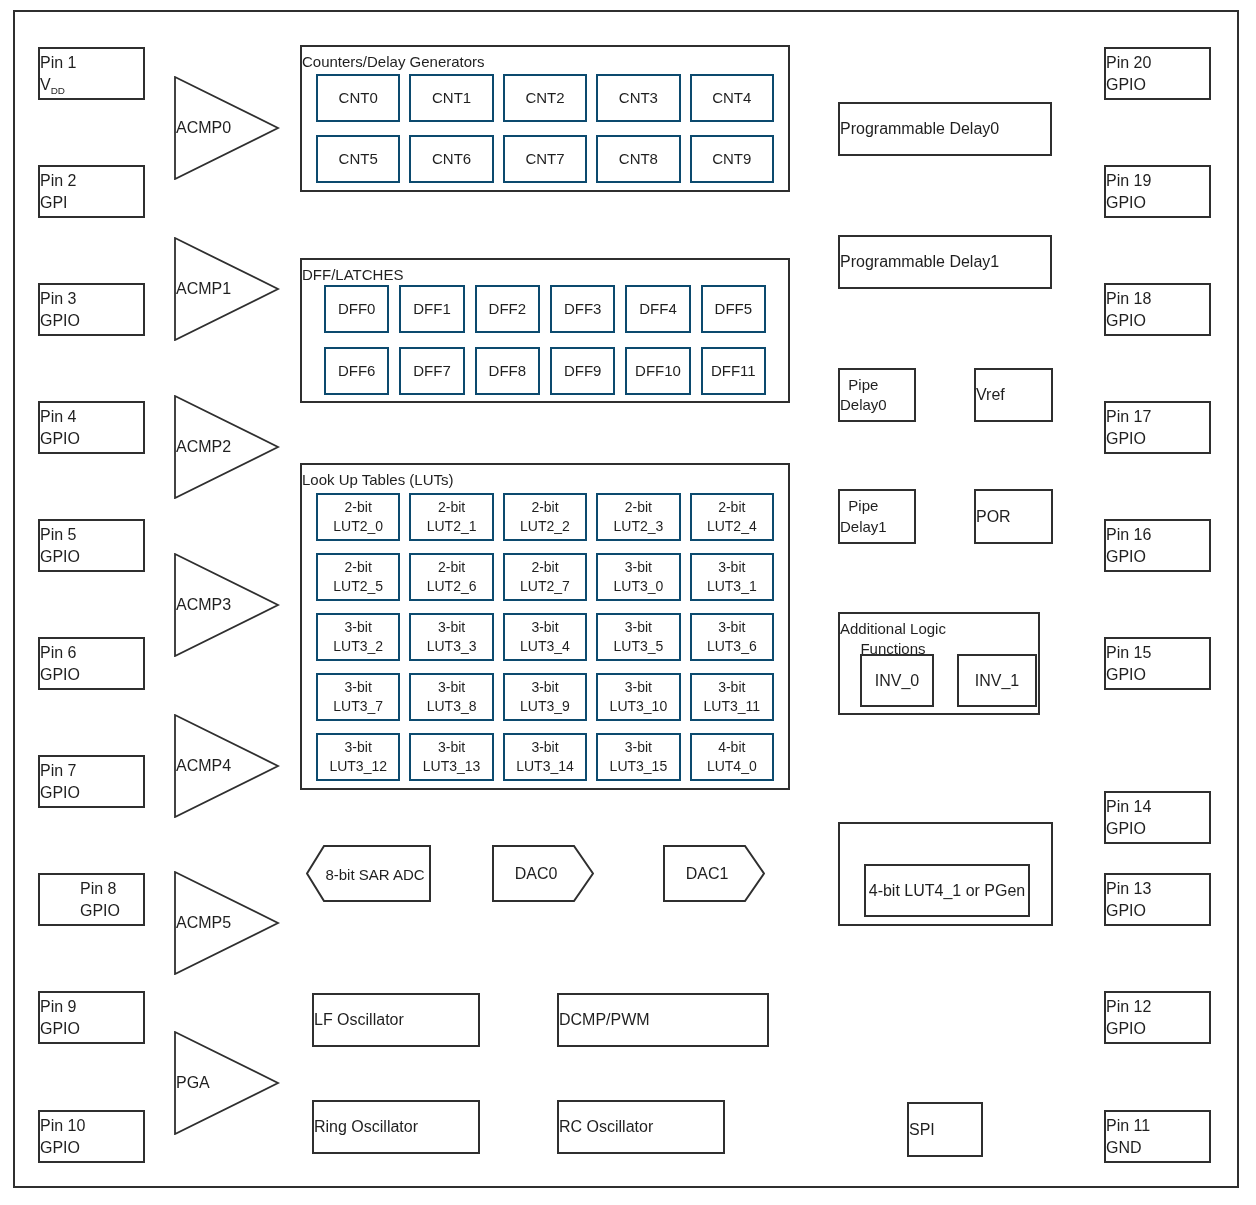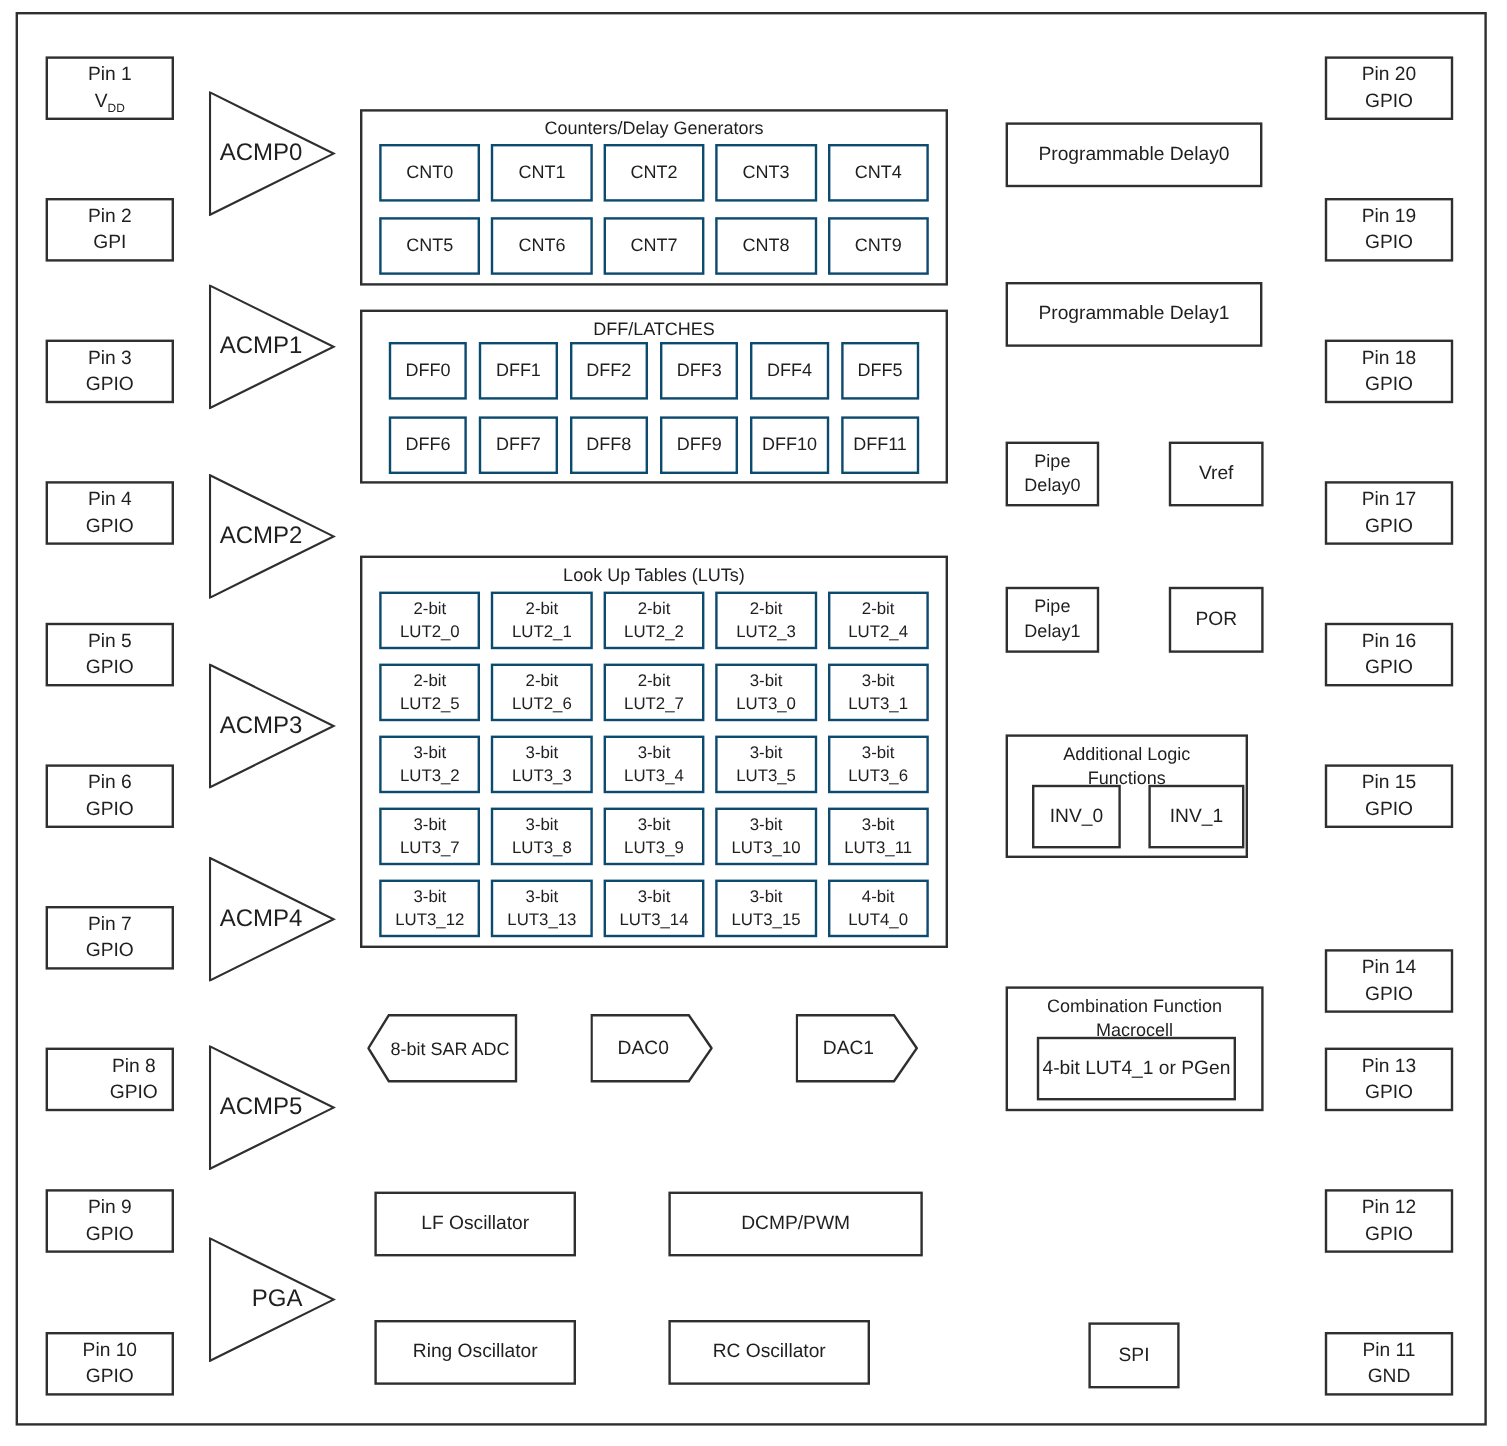--- a/index.html
+++ b/index.html
@@ -4,38 +4,38 @@
 <style>
   html,body{margin:0;padding:0;background:#fff;}
   .canvas{
     position:relative;width:1256px;height:1205px;background:#fff;
     font-family:"Liberation Sans",sans-serif;color:#1f1f1f;
     -webkit-font-smoothing:antialiased;
   }
   .frame{position:absolute;left:13px;top:10px;width:1226px;height:1178px;border:2px solid #2f2f2f;box-sizing:border-box;}
   .block{
     position:absolute;border:2px solid #2f2f2f;background:#fff;box-sizing:border-box;
-    display:flex;flex-direction:column;align-items:center;justify-content:center;
+    display:flex;flex-direction:column;align-items:flex-start;justify-content:center;
     text-align:center;font-size:16px;line-height:1.35;
   }
   .pin{width:107px;height:53px;}
   .pin-left{left:38px;}
   .pin-right{left:1104px;}
   .group{justify-content:flex-start;}
   .group-title{font-size:15px;padding-top:5px;display:block;}
   .cells{position:absolute;display:grid;}
   .cell{
     border:2px solid #0c4a6e;background:#fff;box-sizing:border-box;
     display:flex;flex-direction:column;align-items:center;justify-content:center;
     font-size:15px;height:48px;line-height:1.35;
   }
   .cell-small{font-size:14px;}
   .amp{position:absolute;left:174px;width:106px;height:104px;}
   .amp svg{position:absolute;left:0;top:0;}
-  .amp-label{position:absolute;left:2px;top:50%;transform:translateY(-50%);width:76px;text-align:right;font-size:20px;}
+  .amp-label{position:absolute;left:2px;top:50%;transform:translateY(-50%);width:76px;text-align:left;font-size:16px;}
   .shape{position:absolute;}
   .shape svg{position:absolute;left:0;top:0;}
   .shape-label{position:absolute;left:0;top:0;right:0;bottom:0;display:flex;align-items:center;justify-content:center;font-size:16px;}
   .pad-l{padding-left:12px;}
   .pad-r{padding-right:14px;}
   .multiline{white-space:pre-line;font-size:15px;}
   .inner-box{
     position:absolute;border:2px solid #2f2f2f;background:#fff;box-sizing:border-box;
     display:flex;align-items:center;justify-content:center;font-size:16px;
   }
@@ -170,21 +170,21 @@
         <span class="amp-label">ACMP5</span>
       </div>
       <div class="amp" style="top: 1031px;">
         <svg width="106" height="104" viewBox="0 0 106 104">
           <polygon points="1,1 104,52 1,103" fill="#ffffff" stroke="#2f2f2f" stroke-width="1.8"></polygon>
         </svg>
         <span class="amp-label">PGA</span>
       </div>
     </div>
 
-  <div class="block group" style="left:300px;top:45px;width:490px;height:147px;margin-top:46px;">
+  <div class="block group" style="left:300px;top:45px;width:490px;height:147px;">
     <span class="group-title">Counters/Delay Generators</span>
     <div class="cells" id="counters-cells" style="left:14px;top:27px;width:458px;grid-template-columns:repeat(5,1fr);column-gap:9px;row-gap:13px;">
         <div class="cell">
           <span>CNT0</span>
         </div>
         <div class="cell">
           <span>CNT1</span>
         </div>
         <div class="cell">
           <span>CNT2</span>
@@ -413,22 +413,20 @@
 Functions</span>
     <div class="inner-box" style="left:20px;top:40px;width:74px;height:53px;">
       <span>INV_0</span>
     </div>
     <div class="inner-box" style="left:117px;top:40px;width:80px;height:53px;">
       <span>INV_1</span>
     </div>
   </div>
 
   <div class="block group" style="left:838px;top:822px;width:215px;height:104px;">
-    <span class="group-title multiline">Combination Function
-Macrocell</span>
     <div class="inner-box" style="left:24px;top:40px;width:166px;height:53px;">
       <span style="font-size:16px;">4-bit LUT4_1 or PGen</span>
     </div>
   </div>
 
   <div class="block" style="left:557px;top:993px;width:212px;height:54px;">
     <span>DCMP/PWM</span>
   </div>
 
   <div class="block" style="left:312px;top:993px;width:168px;height:54px;">

